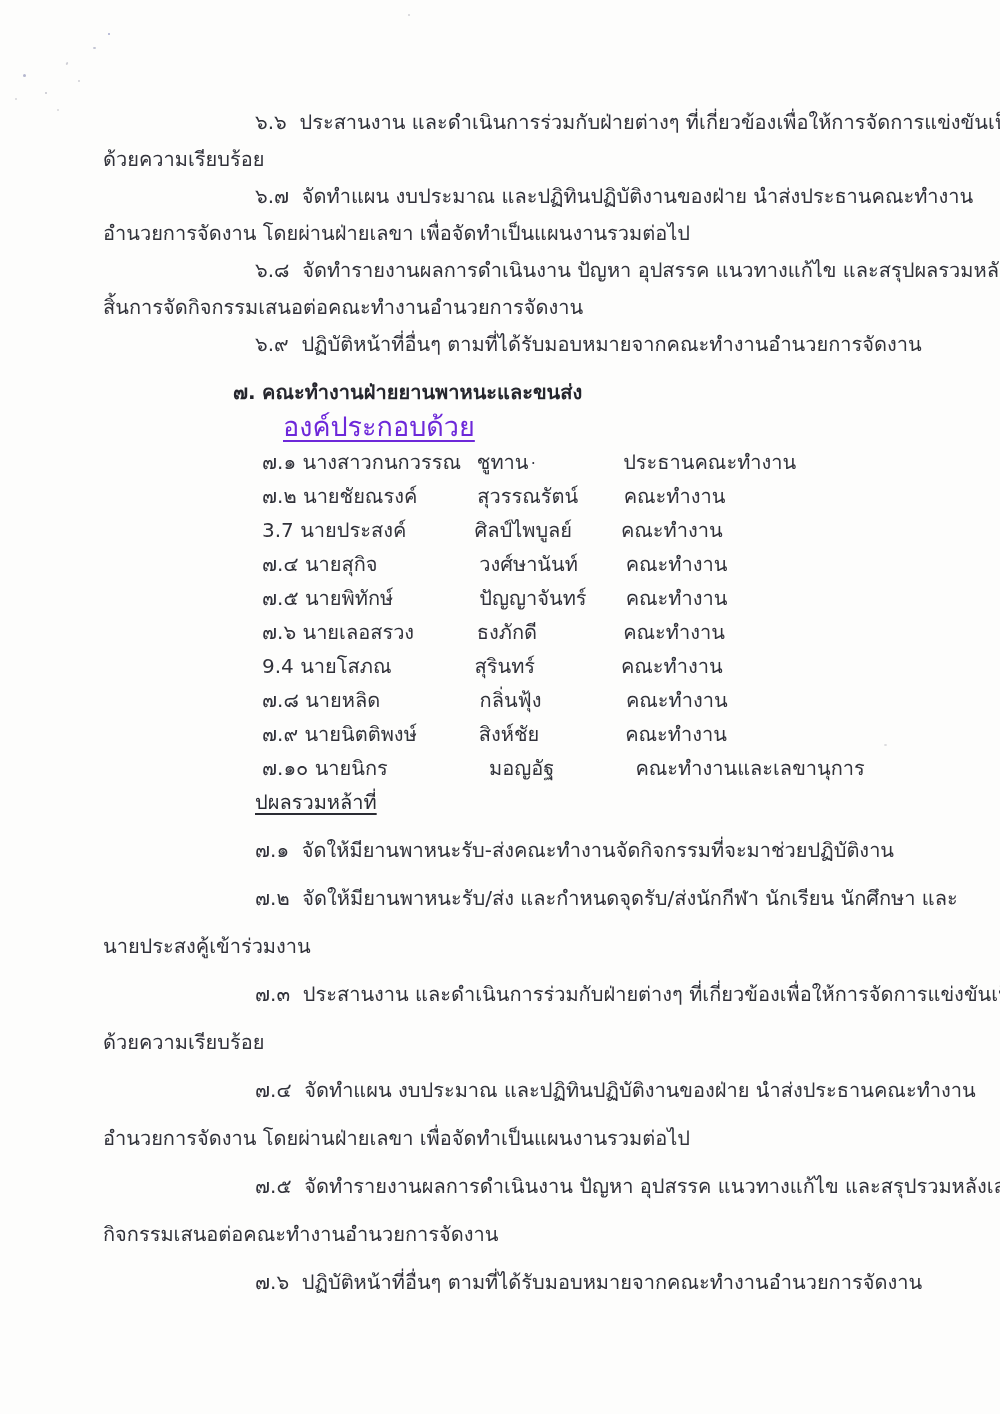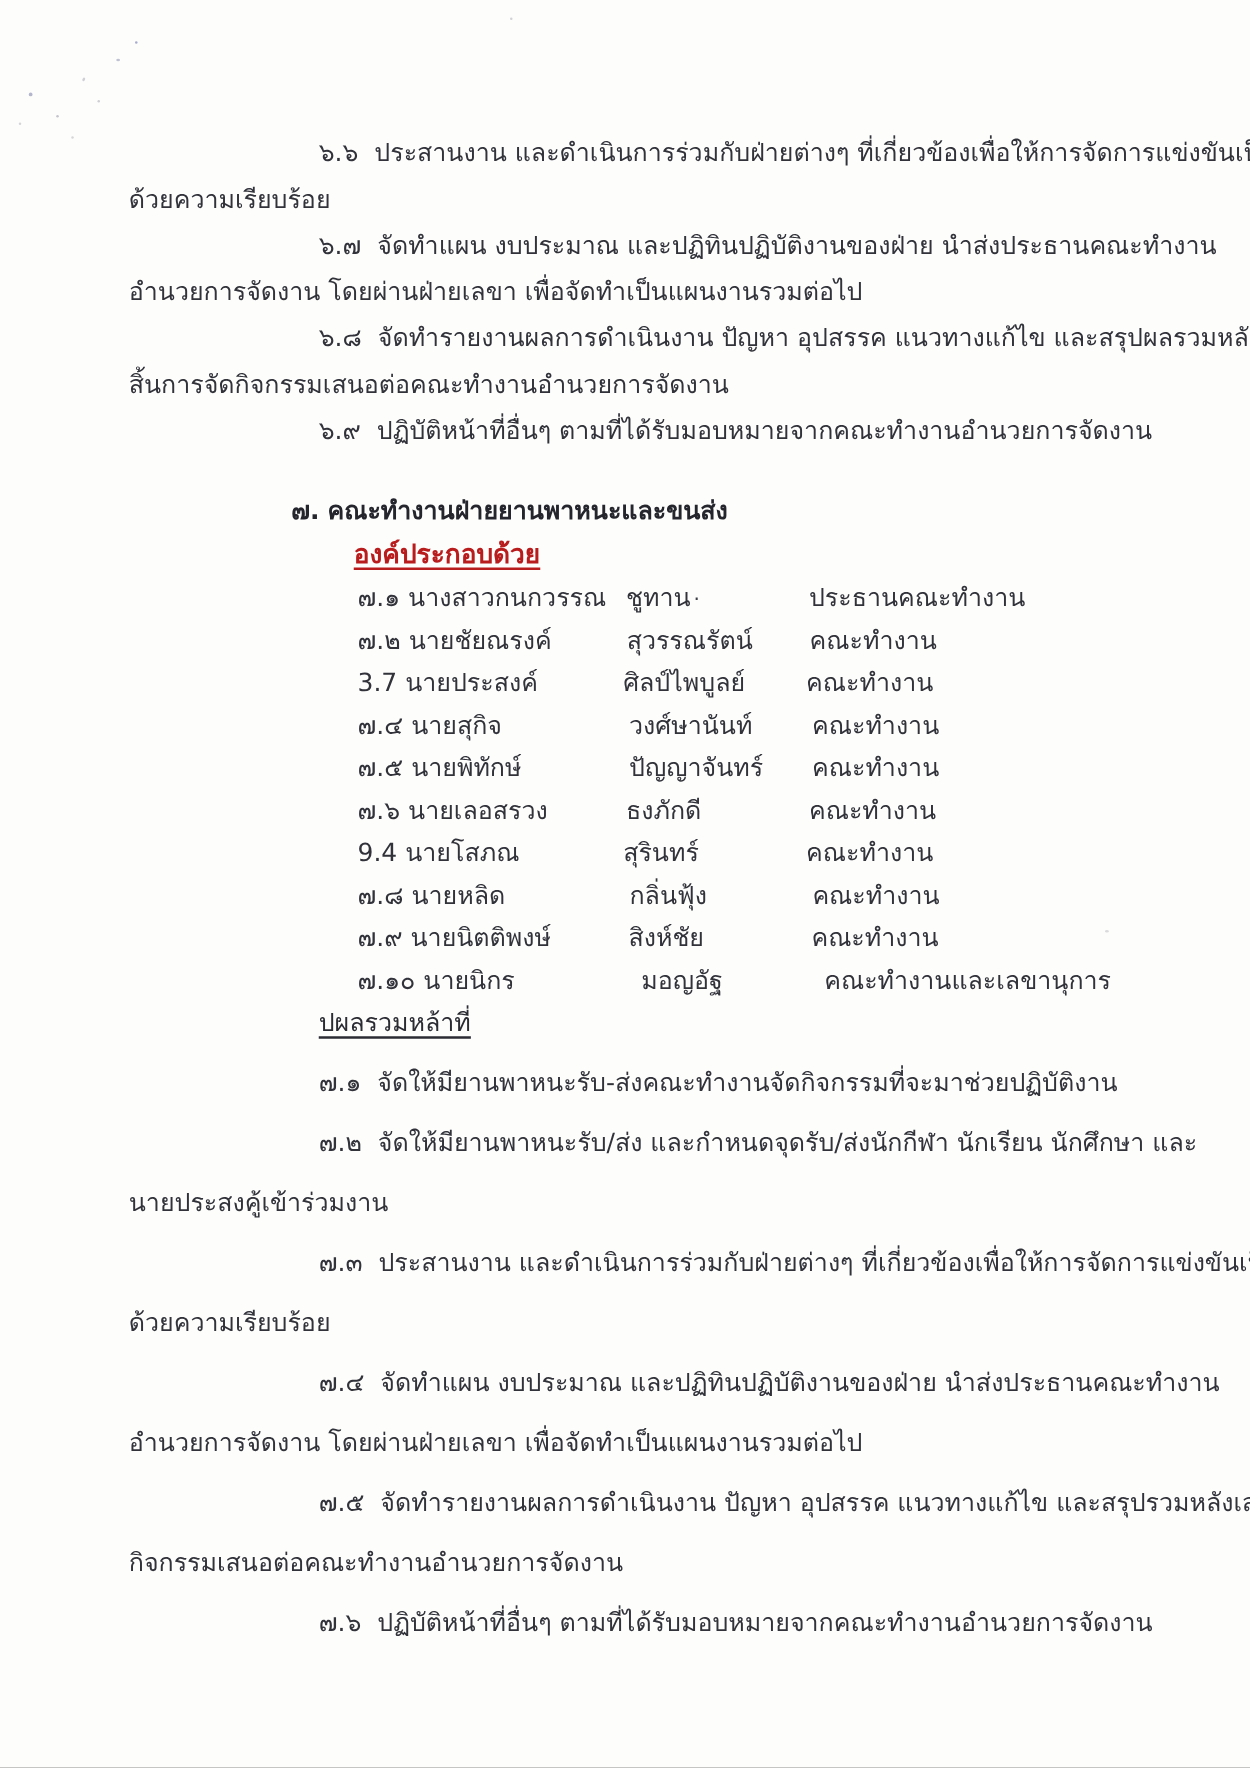--- a/index.html
+++ b/index.html
@@ -16,45 +16,45 @@
   .content {
     position:absolute;
     left:103px;
     top:104px;
     width:800px;
   }
   .l  { font-size:20px; line-height:37px; white-space:pre; }
   .l2 { font-size:20px; line-height:34px; white-space:pre;margin-top:14px; }
   .ind { padding-left:152px; }
   .sec-head {
-    margin-top:28px;
+    margin-top:12px;
     padding-left:130px;
     font-size:20px;
     line-height:34px;
     font-weight:bold;
     color:#25262d;
     white-space:pre;
   }
   .sec-num { display:inline-block; width:29px; }
   .comp-head {
     padding-left:180px;
-    font-size:21px;
+    font-size:27px;
     line-height:36px;
-    font-weight:bold;
-    color:#b91c1c;
+    font-weight:normal;
+    color:#6d28d9;
   }
   .u { text-decoration:underline; text-underline-offset:4px; text-decoration-thickness:1.5px; }
   .duties-head {
     padding-left:152px;
     font-size:20px;
     line-height:34px;
     color:#2b2c33;
   }
   .member { padding-left:159px; font-size:20px; line-height:34px; white-space:nowrap; }
-  .m-no    { display:inline-block; min-width:30px;margin-left:24px; }
+  .m-no    { display:inline-block; min-width:30px; }
   .m-first { display:inline-block; width:168px; }
   .m-last  { display:inline-block; width:140px; position:relative; }
   .m-note  { position:absolute; left:54px; bottom:3px; font-size:16px; color:#3c3d46; }
   .m-role  { display:inline-block; }
   
   .speck { position:absolute; border-radius:50%; }
   .s1  { left:23px;  top:74px;  width:3px; height:3px; background:rgba(90,96,150,.45); }
   .s2  { left:45px;  top:92px;  width:2px; height:2px; background:rgba(110,110,130,.4); }
   .s3  { left:66px;  top:62px;  width:2px; height:3px; background:rgba(120,120,140,.35); transform:rotate(30deg); }
   .s4  { left:93px;  top:47px;  width:3px; height:2px; background:rgba(100,105,145,.4); }

